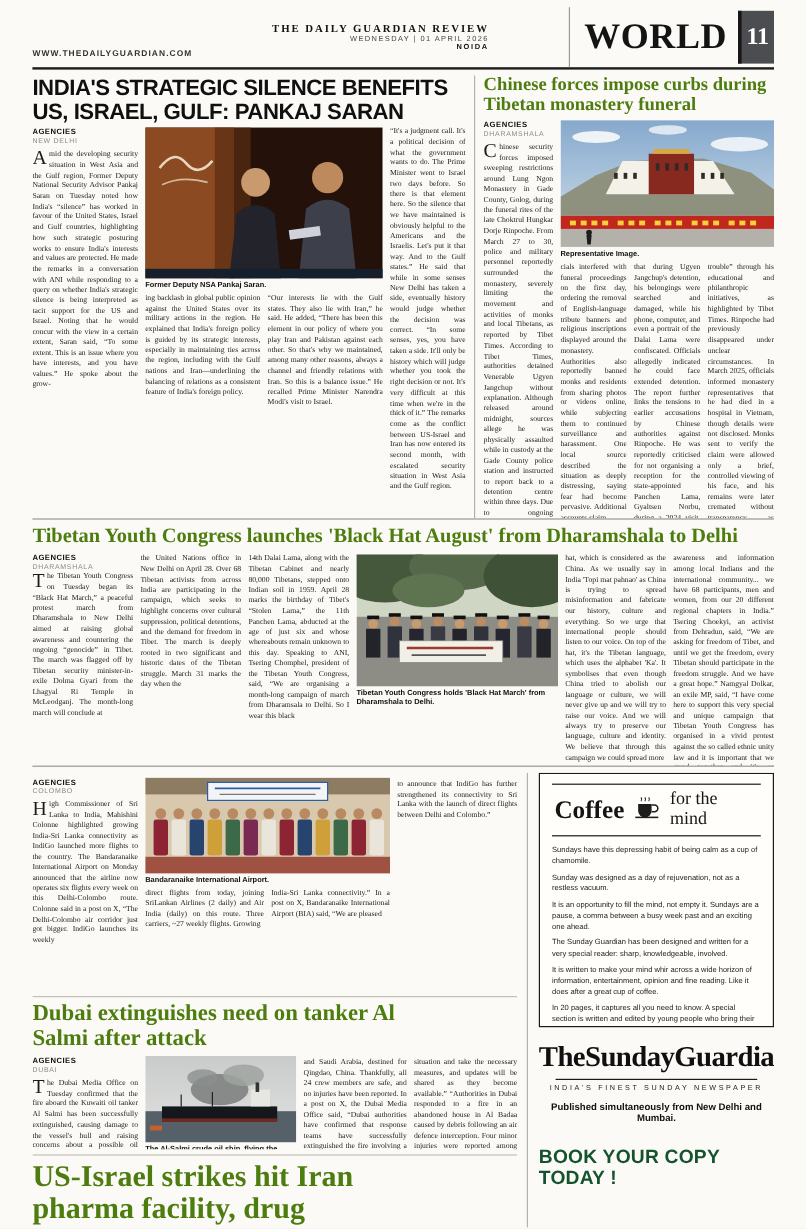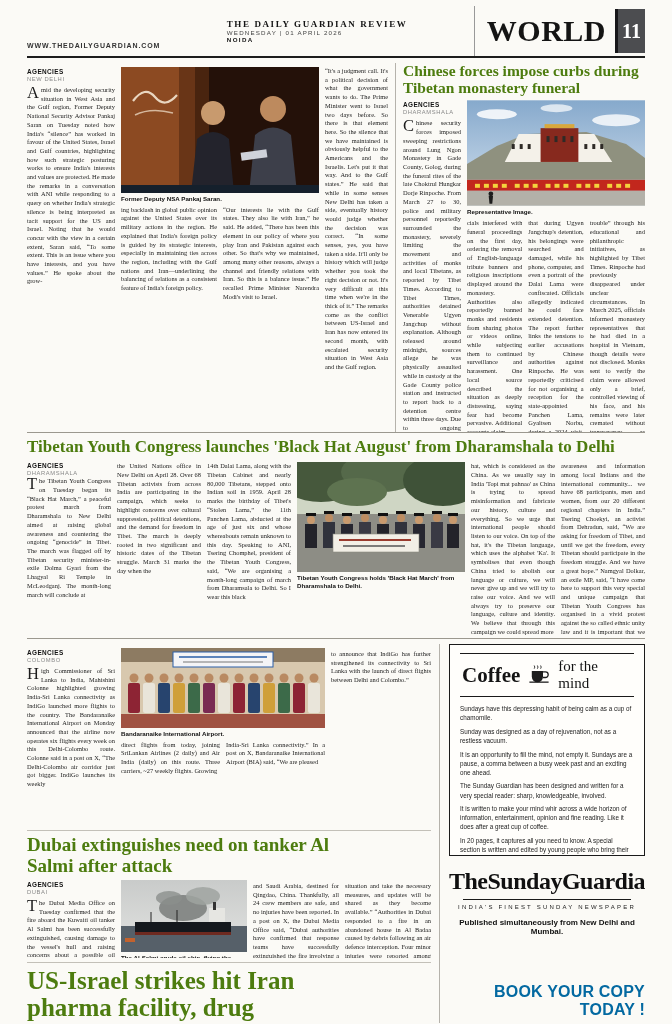--- a/index.html
+++ b/index.html
@@ -3,21 +3,21 @@
 <meta charset="utf-8">
 <style>
   *{margin:0;padding:0;box-sizing:border-box}
   html,body{width:672px;height:1024px}
   body{background:#e8e6e1;font-family:"Liberation Serif",serif;color:#141414}
   .page{width:672px;height:1024px;background:#fbfaf6;padding:6px 27px 0;overflow:hidden;position:relative}
 
   
   .masthead{height:52px;border-bottom:2px solid #1d1d1d;display:flex;align-items:center;justify-content:space-between}
   .mast-site{font:bold 7px "Liberation Sans",sans-serif;letter-spacing:.9px;color:#333;align-self:flex-end;padding-bottom:7px}
-  .mast-center{text-align:left;line-height:1.55}
+  .mast-center{text-align:right;line-height:1.55}
   .mast-title{font:bold 9px "Liberation Serif",serif;letter-spacing:1.6px}
   .mast-date{font:6.2px "Liberation Sans",sans-serif;letter-spacing:1.2px;color:#444}
   .mast-city{font:bold 6.2px "Liberation Sans",sans-serif;letter-spacing:1.4px}
   .mast-right{display:flex;align-items:center;gap:9px;border-left:1px solid #999;padding-left:12px;height:100%}
   .mast-section{font:bold 30px "Liberation Serif",serif;letter-spacing:.5px}
   .mast-pagenum{width:30px;height:44px;background:#4c4d50;color:#fff;font:bold 20px "Liberation Serif",serif;display:flex;align-items:center;justify-content:center;border-left:3px solid #17171a}
 
   
   article{display:flex;flex-direction:column;overflow:hidden}
   .hl-sans{font:bold 18.5px "Liberation Sans",sans-serif;letter-spacing:-.4px;line-height:1.06;color:#101010}
@@ -64,21 +64,21 @@
   .coffee-title{display:flex;align-items:center;gap:7px;border-top:1px solid #1a1a1a;border-bottom:1px solid #1a1a1a;padding:4px 2px;margin-bottom:7px}
   .coffee-word{font:bold 21px "Liberation Serif",serif}
   .coffee-rest{font:15px "Liberation Serif",serif}
   .coffee p{font:6.3px "Liberation Sans",sans-serif;line-height:1.45;margin-bottom:4.5px;color:#222;text-align:left}
 
   .brand{text-align:center;margin-top:12px}
   .brand-name{font:bold 24px "Liberation Serif",serif;letter-spacing:-.5px;color:#101010}
   .brand-rule{height:1px;background:#1a1a1a;margin:4px 14px 0}
   .brand-tag{font:6px "Liberation Sans",sans-serif;letter-spacing:2.2px;margin-top:4px;color:#222}
   .brand-pub{font:bold 8px "Liberation Sans",sans-serif;margin-top:8px;color:#111}
-  .cta{font:bold 16px "Liberation Sans",sans-serif;color:#0369a1;text-align:right;margin-top:47px;letter-spacing:.2px}
+  .cta{font:bold 16px "Liberation Sans",sans-serif;color:#14532d;text-align:left;margin-top:20px;letter-spacing:.2px}
 </style>
 </head>
 <body>
 
 <div class="page">
 
   <header class="masthead">
     <div class="mast-site">WWW.THEDAILYGUARDIAN.COM</div>
     <div class="mast-center">
       <div class="mast-title">THE DAILY GUARDIAN REVIEW</div>
@@ -87,20 +87,21 @@
     </div>
     <div class="mast-right">
       <div class="mast-section">WORLD</div>
       <div class="mast-pagenum">11</div>
     </div>
   </header>
 
   <section class="row-top">
 
     <article class="art-saran">
+      <h1 class="hl-sans">INDIA'S STRATEGIC SILENCE BENEFITS US, ISRAEL, GULF: PANKAJ SARAN</h1>
       <div class="cols">
         <div class="colstack" style="flex:0 0 88px">
           <div class="byline">
             <div class="ag">AGENCIES</div>
             <div class="lc">NEW DELHI</div>
           </div>
           <div class="body dropcap">Amid the developing security situation in West Asia and the Gulf region, Former Deputy National Security Advisor Pankaj Saran on Tuesday noted how India's “silence” has worked in favour of the United States, Israel and Gulf countries, highlighting how such strategic posturing works to ensure India's interests and values are protected. He made the remarks in a conversation with ANI while responding to a query on whether India's strategic silence is being interpreted as tacit support for the US and Israel. Noting that he would concur with the view in a certain extent, Saran said, “To some extent. This is an issue where you have interests, and you have values.” He spoke about the grow-</div>
         </div>
         <div class="colstack" style="flex:0 0 198px">
           <figure>

